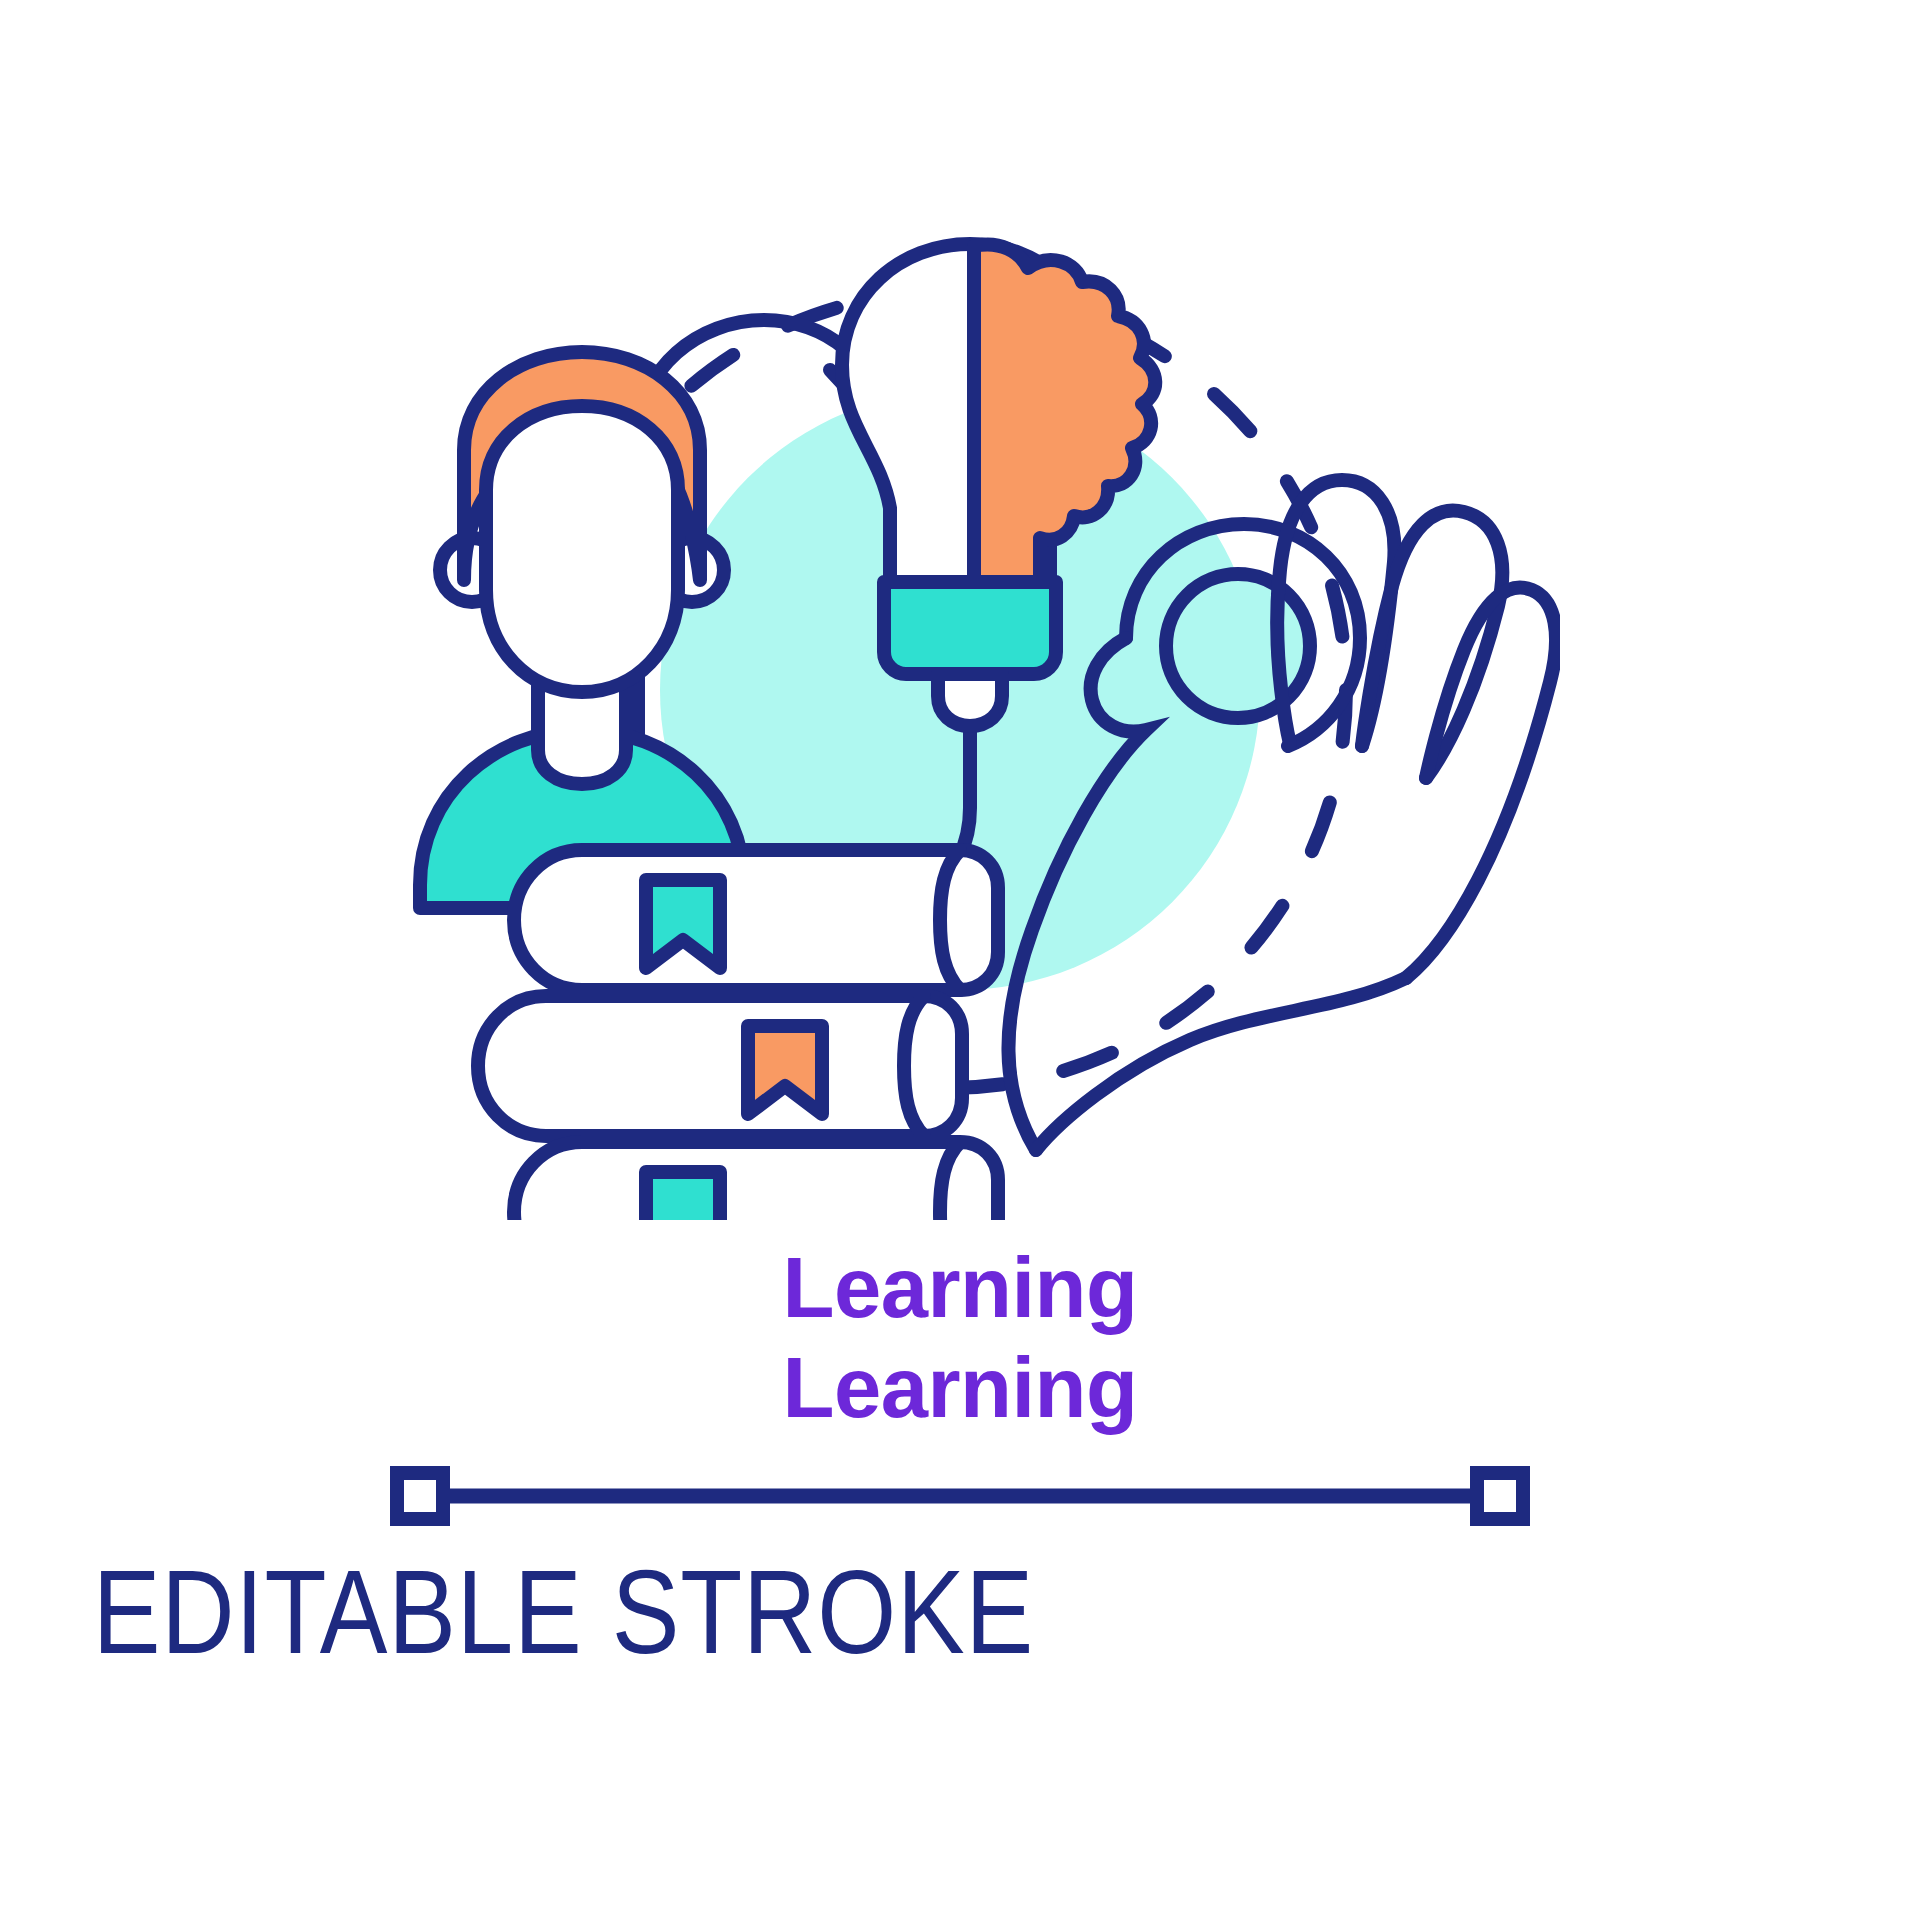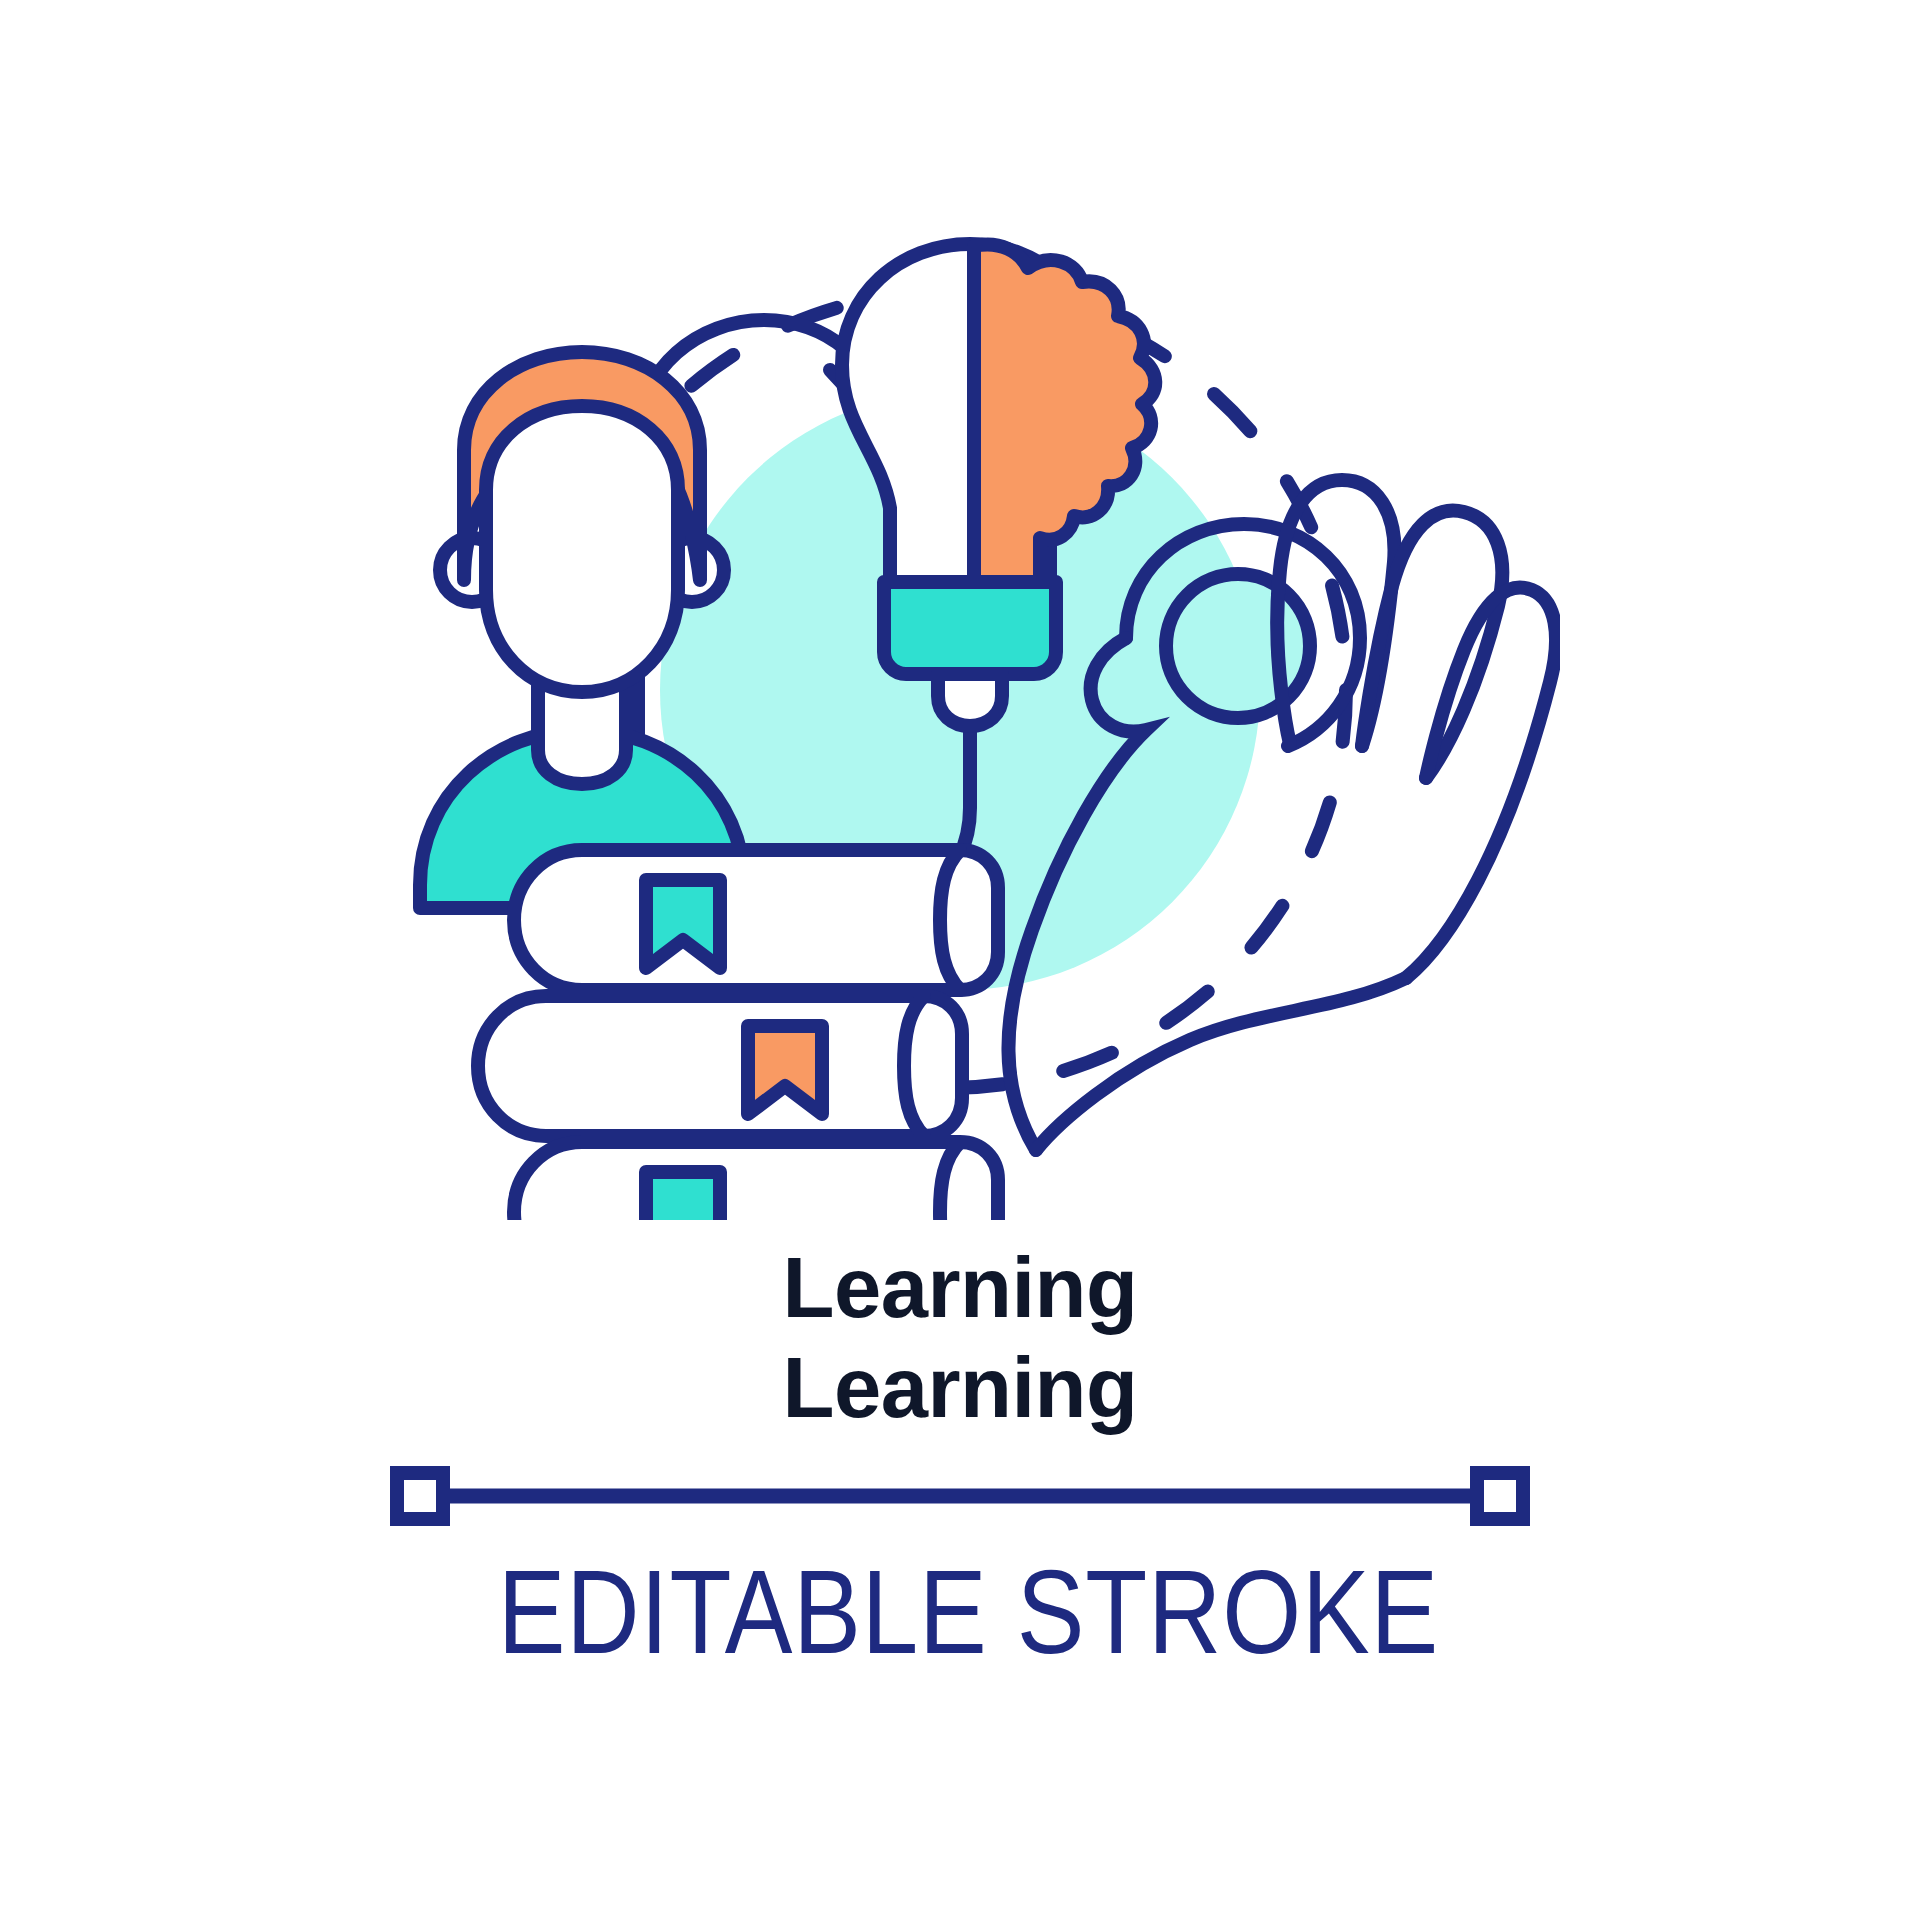--- a/index.html
+++ b/index.html
@@ -46,42 +46,42 @@
     top: 1238px;
     text-align: center;
     pointer-events: none;
   }
   .title-line {
     font-family: "Liberation Sans", sans-serif;
     font-weight: bold;
     font-size: 85px;
     line-height: 100px;
     letter-spacing: -0.5px;
-    color: #0f172a;
+    color: #6d28d9;
     margin: 0;
   }
 
   
   .ruler {
     position: absolute;
     left: 50%;
     transform: translateX(-50%);
     top: 1466px;
     width: 1140px;
     height: 60px;
   }
   .ruler svg { display: block; width: 100%; height: 100%; }
 
   
   .caption {
     position: absolute;
     left: 16px;
     right: 0;
     top: 1548px;
-    text-align: center;
+    text-align: left;
   }
   .caption-text {
     font-family: "Liberation Sans", sans-serif;
     font-weight: normal;
     font-size: 118px;
     line-height: 128px;
     letter-spacing: 1px;
     color: #1e2a80;
     transform: scaleX(0.86);
     display: inline-block;

